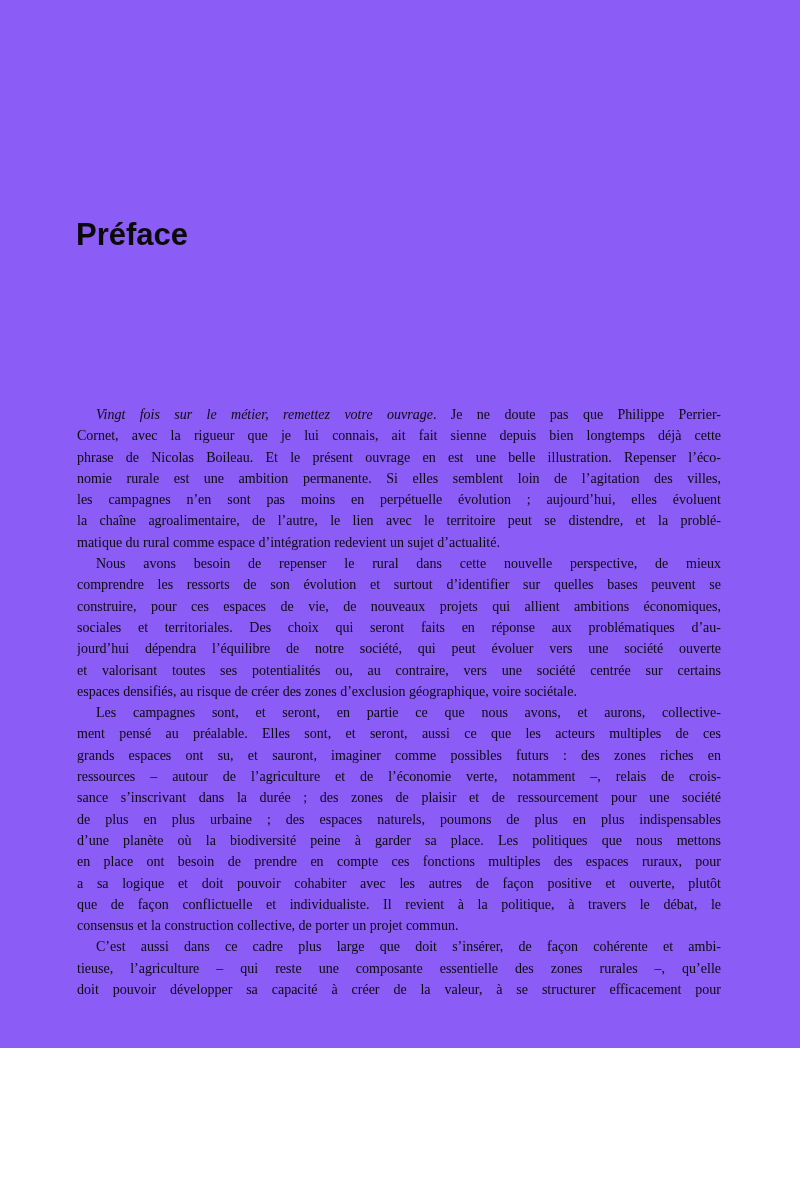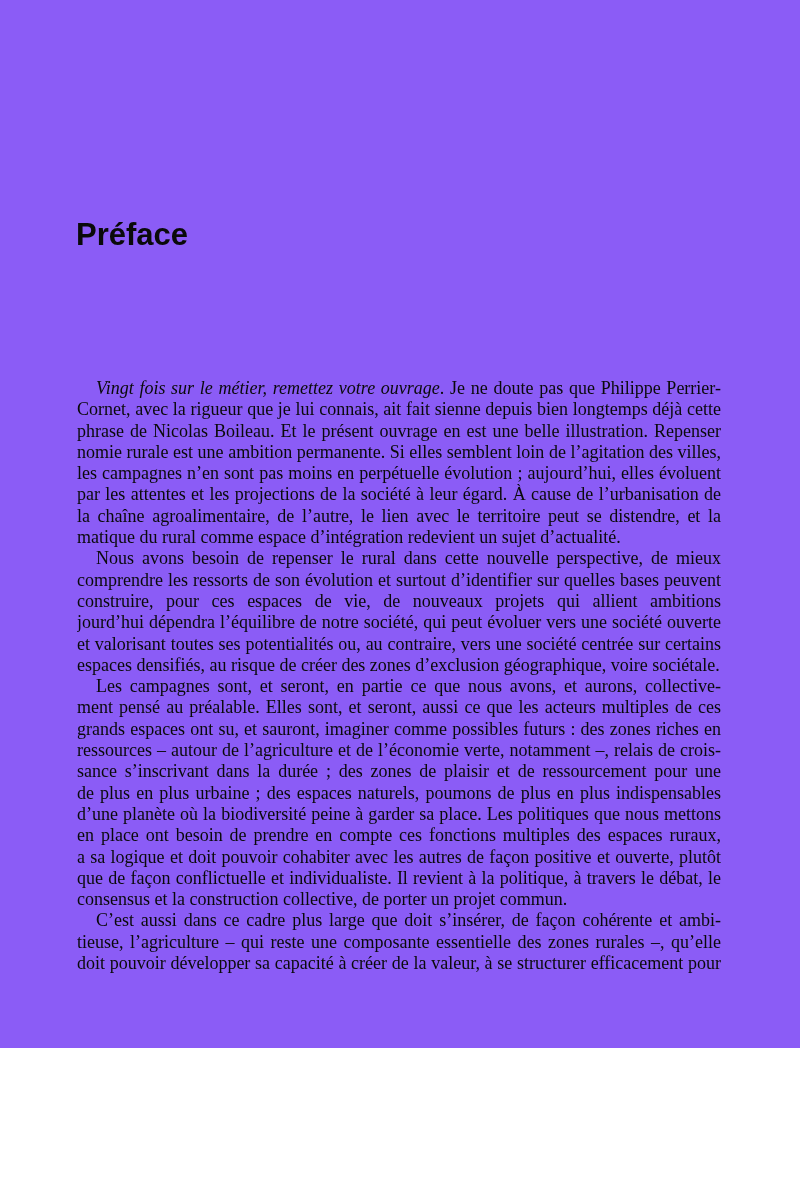--- a/index.html
+++ b/index.html
@@ -19,23 +19,23 @@
     position: absolute;
     left: 76px; top: 219px;
     font-family: "Liberation Sans", sans-serif;
     font-weight: bold;
     font-size: 31px;
     line-height: 1;
     color: #0a0a0a;
   }
   .body-text {
     position: absolute;
-    left: 77px; top: 378px;
+    left: 77px; top: 404px;
     width: 644px;
-    font-size: 18px;
+    font-size: 14px;
     line-height: 21.3px;
     color: #0a0a0a;
   }
   .line {
     height: 21.3px;
     overflow: hidden;
     text-align: justify;
     text-align-last: justify;
     text-justify: inter-word;
     white-space: normal;
@@ -58,26 +58,26 @@
 
 <div class="page">
   <h1 class="heading">Préface</h1>
 
   <div class="body-text">
       <div class="line indent"><span class="it">Vingt fois sur le métier, remettez votre ouvrage</span><span>. Je ne doute pas que Philippe Perrier-</span></div>
       <div class="line"><span>Cornet, avec la rigueur que je lui connais, ait fait sienne depuis bien longtemps déjà cette</span></div>
       <div class="line"><span>phrase de Nicolas Boileau. Et le présent ouvrage en est une belle illustration. Repenser l’éco-</span></div>
       <div class="line"><span>nomie rurale est une ambition permanente. Si elles semblent loin de l’agitation des villes,</span></div>
       <div class="line"><span>les campagnes n’en sont pas moins en perpétuelle évolution ; aujourd’hui, elles évoluent</span></div>
-      <div class="line"><span>par les attentes et les projections de la société à leur égard. À cause de l’urbanisation de la</span></div>
       <div class="line"><span>la chaîne agroalimentaire, de l’autre, le lien avec le territoire peut se distendre, et la problé-</span></div>
       <div class="line lastline"><span>matique du rural comme espace d’intégration redevient un sujet d’actualité.</span></div>
       <div class="line indent"><span>Nous avons besoin de repenser le rural dans cette nouvelle perspective, de mieux</span></div>
       <div class="line"><span>comprendre les ressorts de son évolution et surtout d’identifier sur quelles bases peuvent se</span></div>
       <div class="line"><span>construire, pour ces espaces de vie, de nouveaux projets qui allient ambitions économiques,</span></div>
+      <div class="line"><span>sociales et territoriales. Des choix qui seront faits en réponse aux problématiques d’au-</span></div>
       <div class="line"><span>jourd’hui dépendra l’équilibre de notre société, qui peut évoluer vers une société ouverte</span></div>
       <div class="line"><span>et valorisant toutes ses potentialités ou, au contraire, vers une société centrée sur certains</span></div>
       <div class="line lastline"><span>espaces densifiés, au risque de créer des zones d’exclusion géographique, voire sociétale.</span></div>
       <div class="line indent"><span>Les campagnes sont, et seront, en partie ce que nous avons, et aurons, collective-</span></div>
       <div class="line"><span>ment pensé au préalable. Elles sont, et seront, aussi ce que les acteurs multiples de ces</span></div>
       <div class="line"><span>grands espaces ont su, et sauront, imaginer comme possibles futurs : des zones riches en</span></div>
       <div class="line"><span>ressources – autour de l’agriculture et de l’économie verte, notamment –, relais de crois-</span></div>
       <div class="line"><span>sance s’inscrivant dans la durée ; des zones de plaisir et de ressourcement pour une société</span></div>
       <div class="line"><span>de plus en plus urbaine ; des espaces naturels, poumons de plus en plus indispensables</span></div>
       <div class="line"><span>d’une planète où la biodiversité peine à garder sa place. Les politiques que nous mettons</span></div>

